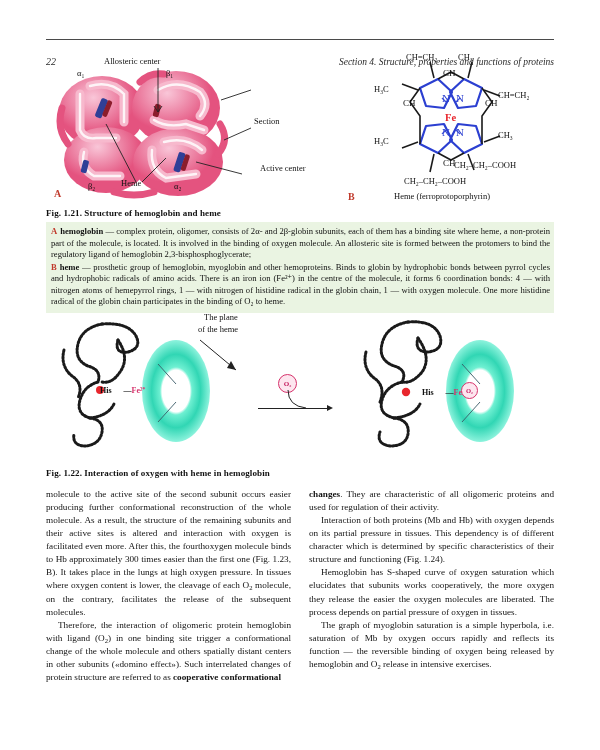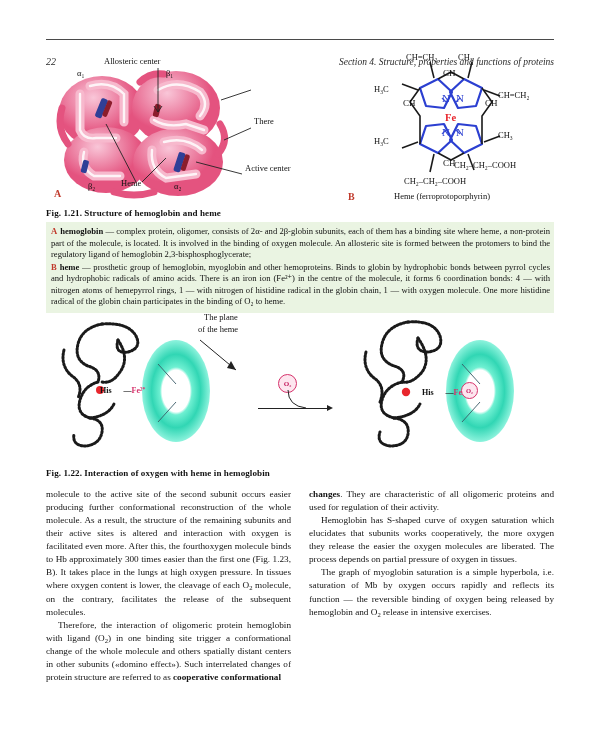--- a/index.html
+++ b/index.html
@@ -234,22 +234,22 @@
         <path d="M178 86 L205 74"></path>
         <path d="M150 108 L196 120"></path>
         <path d="M90 128 L60 70"></path>
         <path d="M96 128 L120 104"></path>
       </g>
     </svg>
 
     <span class="fig-label" style="left:58px; top:8px;">Allosteric center</span>
     <span class="fig-label sub" style="left:31px; top:20px;">α₁</span>
     <span class="fig-label sub" style="left:120px; top:20px;">β₁</span>
-    <span class="fig-label" style="left:208px; top:68px;">There</span>
-    <span class="fig-label" style="left:199px; top:115px;">Active center</span>
+    <span class="fig-label" style="left:208px; top:68px;">Section</span>
+    <span class="fig-label" style="left:214px; top:115px;">Active center</span>
     <span class="fig-label" style="left:75px; top:130px;">Heme</span>
     <span class="fig-label sub" style="left:42px; top:133px;">β₂</span>
     <span class="fig-label sub" style="left:128px; top:133px;">α₂</span>
     <span class="panel-letter" style="left:8px; top:140px;">A</span>
   </div>
 
   <div>
     <svg width="210" height="130" viewBox="0 0 210 130" style="position:absolute;left:300px;top:6px;">
       <g stroke="#2b3fd1" stroke-width="2.2" fill="none" stroke-linejoin="round">
 
@@ -382,16 +382,17 @@
 
 <div class="fig-caption" style="left:46px; top:468px;">Fig. 1.22. Interaction of oxygen with heme in hemoglobin</div>
 
 <div class="body-cols">
   <div class="col" id="col-left">
       <p><span>molecule to the active site of the second subunit occurs easier producing further conformational reconstruction of the whole molecule. As a result, the structure of the remaining subunits and their active sites is altered and interaction with oxygen is facilitated even more. After this, the fourthoxygen molecule binds to Hb approximately 300 times easier than the first one (Fig. 1.23, B). It takes place in the lungs at high oxygen pressure. In tissues where oxygen content is lower, the cleavage of each O</span><sub>2</sub><span> molecule, on the contrary, facilitates the release of the subsequent molecules.</span></p>
       <p class="indent"><span>Therefore, the interaction of oligomeric protein hemoglobin with ligand (O</span><sub>2</sub><span>) in one binding site trigger a conformational change of the whole molecule and others spatially distant centers in other subunits («domino effect»). Such interrelated changes of protein structure are referred to as </span><b>cooperative conformational</b></p>
     </div>
   <div class="col" id="col-right">
       <p><b>changes</b><span>. They are characteristic of all oligomeric proteins and used for regulation of their activity.</span></p>
+      <p class="indent"><span>Interaction of both proteins (Mb and Hb) with oxygen depends on its partial pressure in tissues. This dependency is of different character which is determined by specific characteristics of their structure and functioning (Fig. 1.24).</span></p>
       <p class="indent"><span>Hemoglobin has S-shaped curve of oxygen saturation which elucidates that subunits works cooperatively, the more oxygen they release the easier the oxygen molecules are liberated. The process depends on partial pressure of oxygen in tissues.</span></p>
       <p class="indent"><span>The graph of myoglobin saturation is a simple hyperbola, i.e. saturation of Mb by oxygen occurs rapidly and reflects its function — the reversible binding of oxygen being released by hemoglobin and O</span><sub>2</sub><span> release in intensive exercises.</span></p>
     </div>
 </div>
 
 </body></html>

